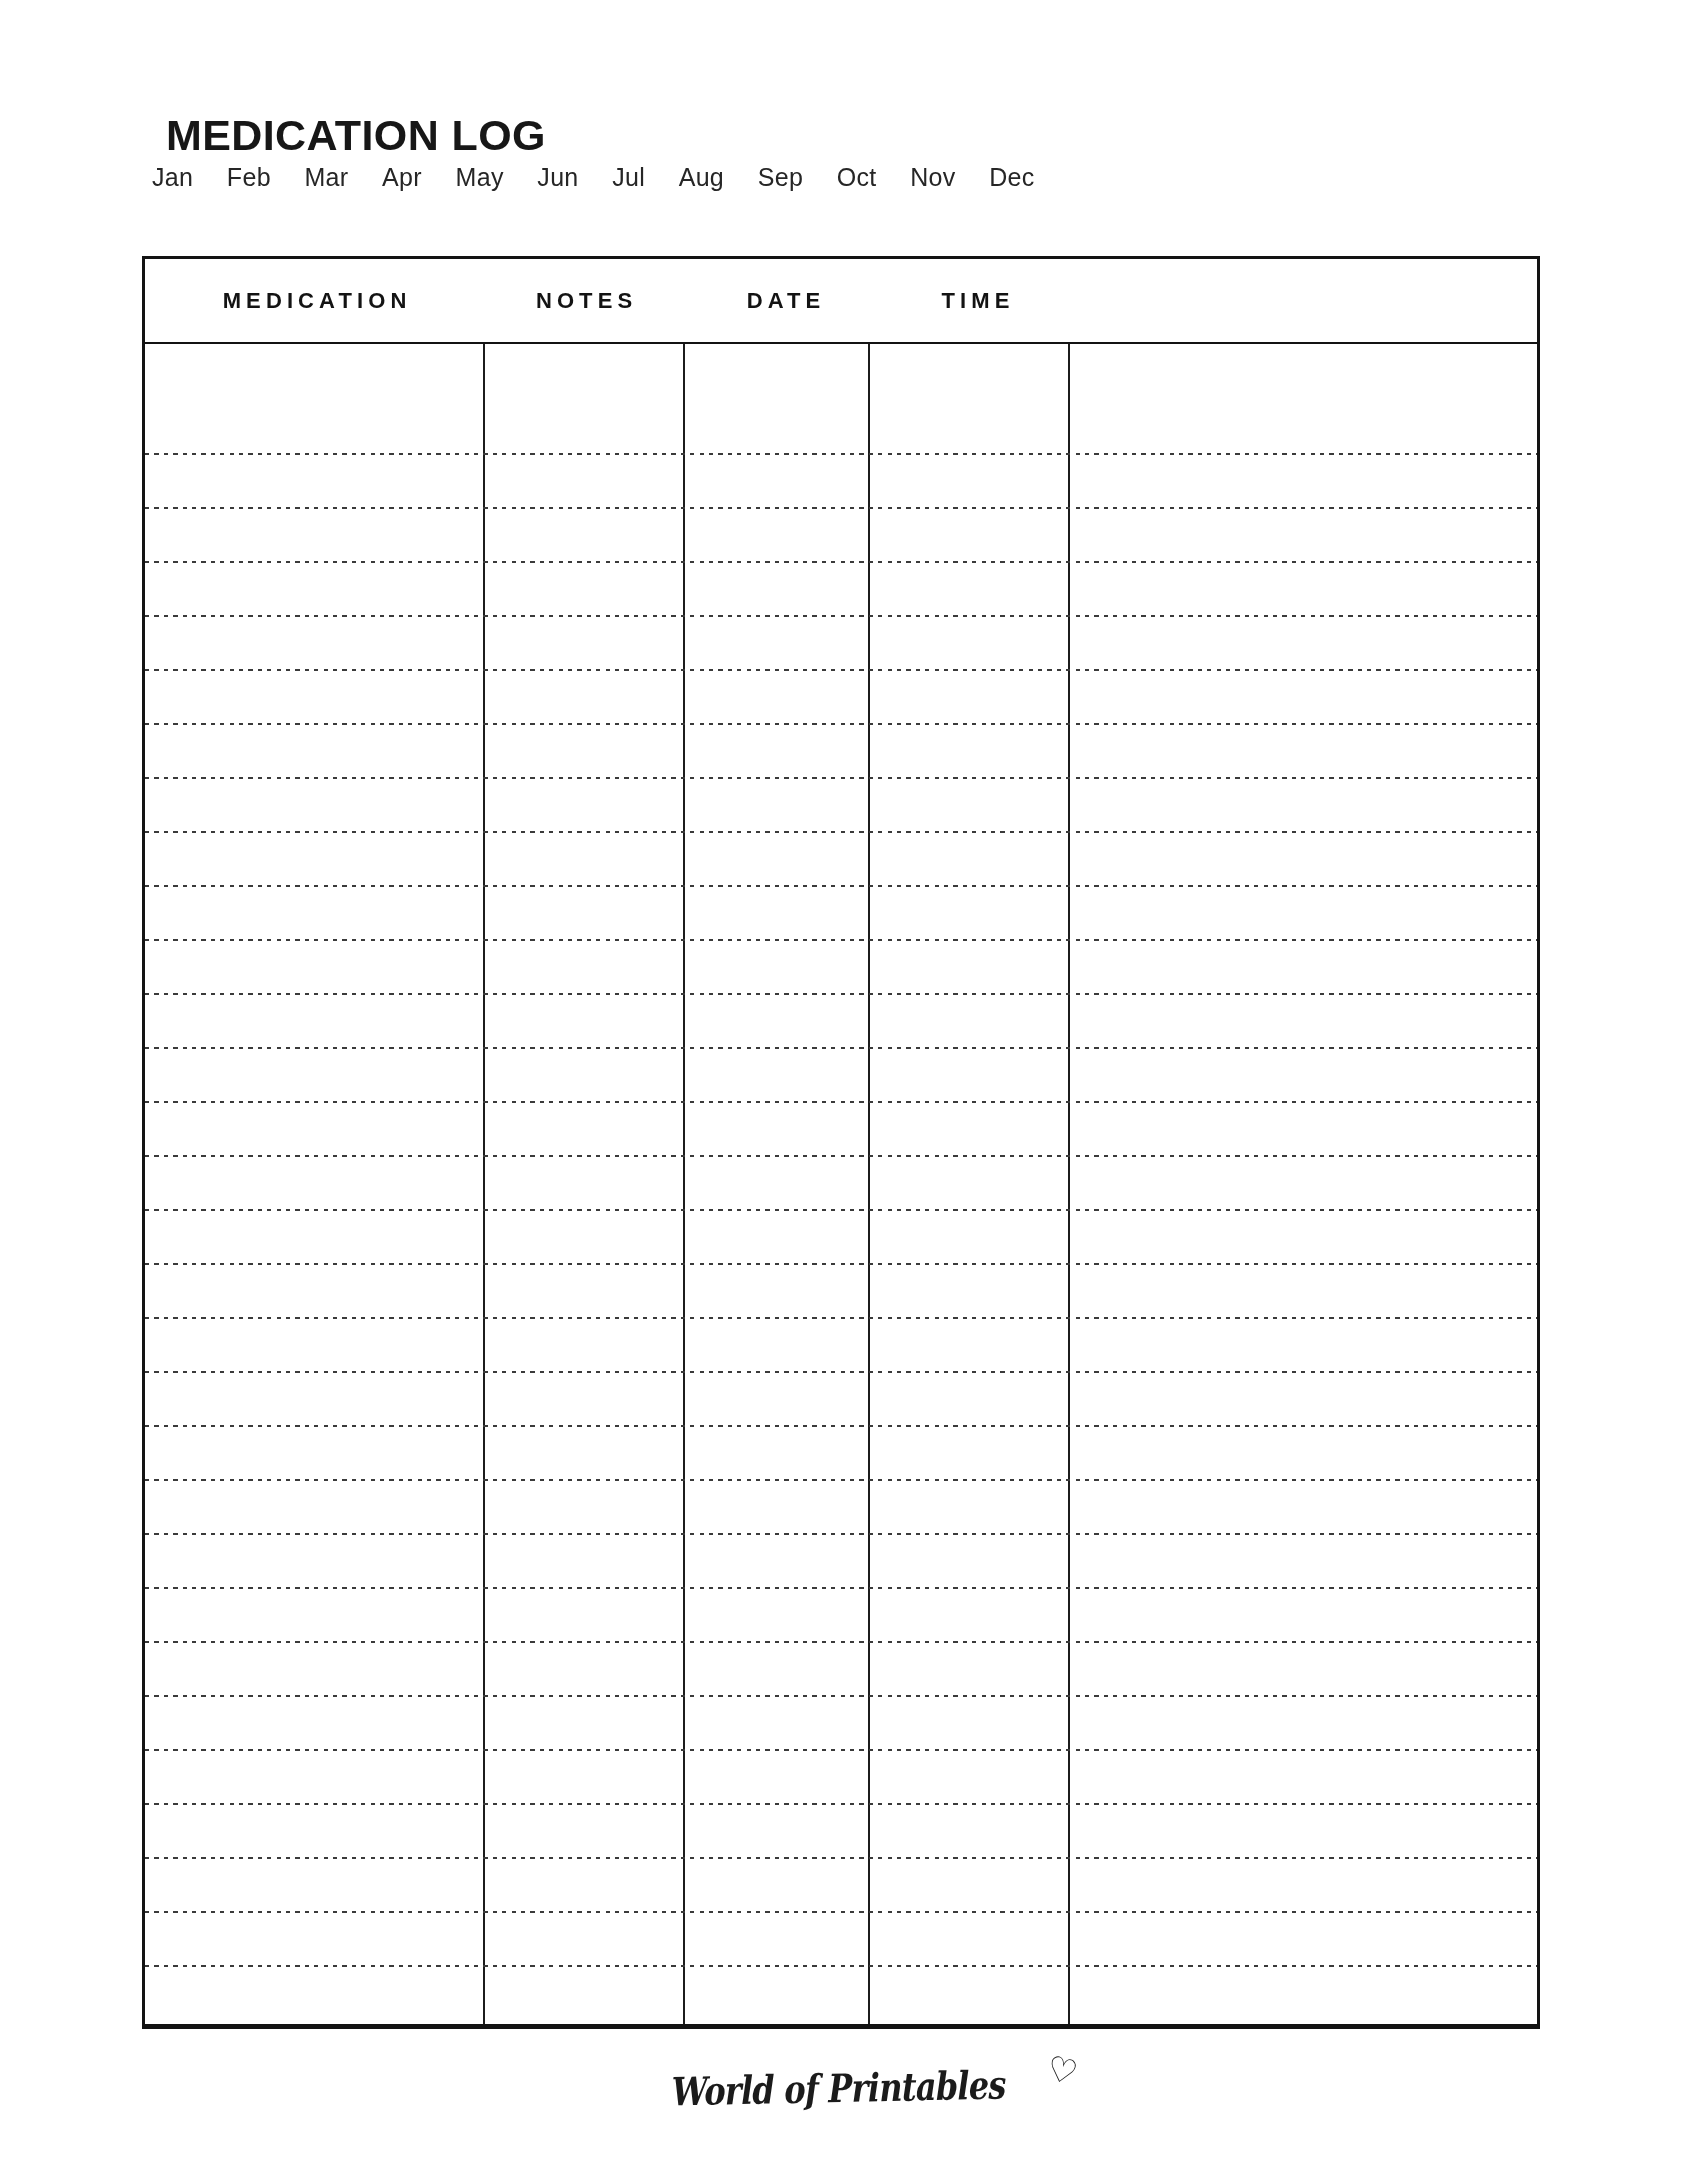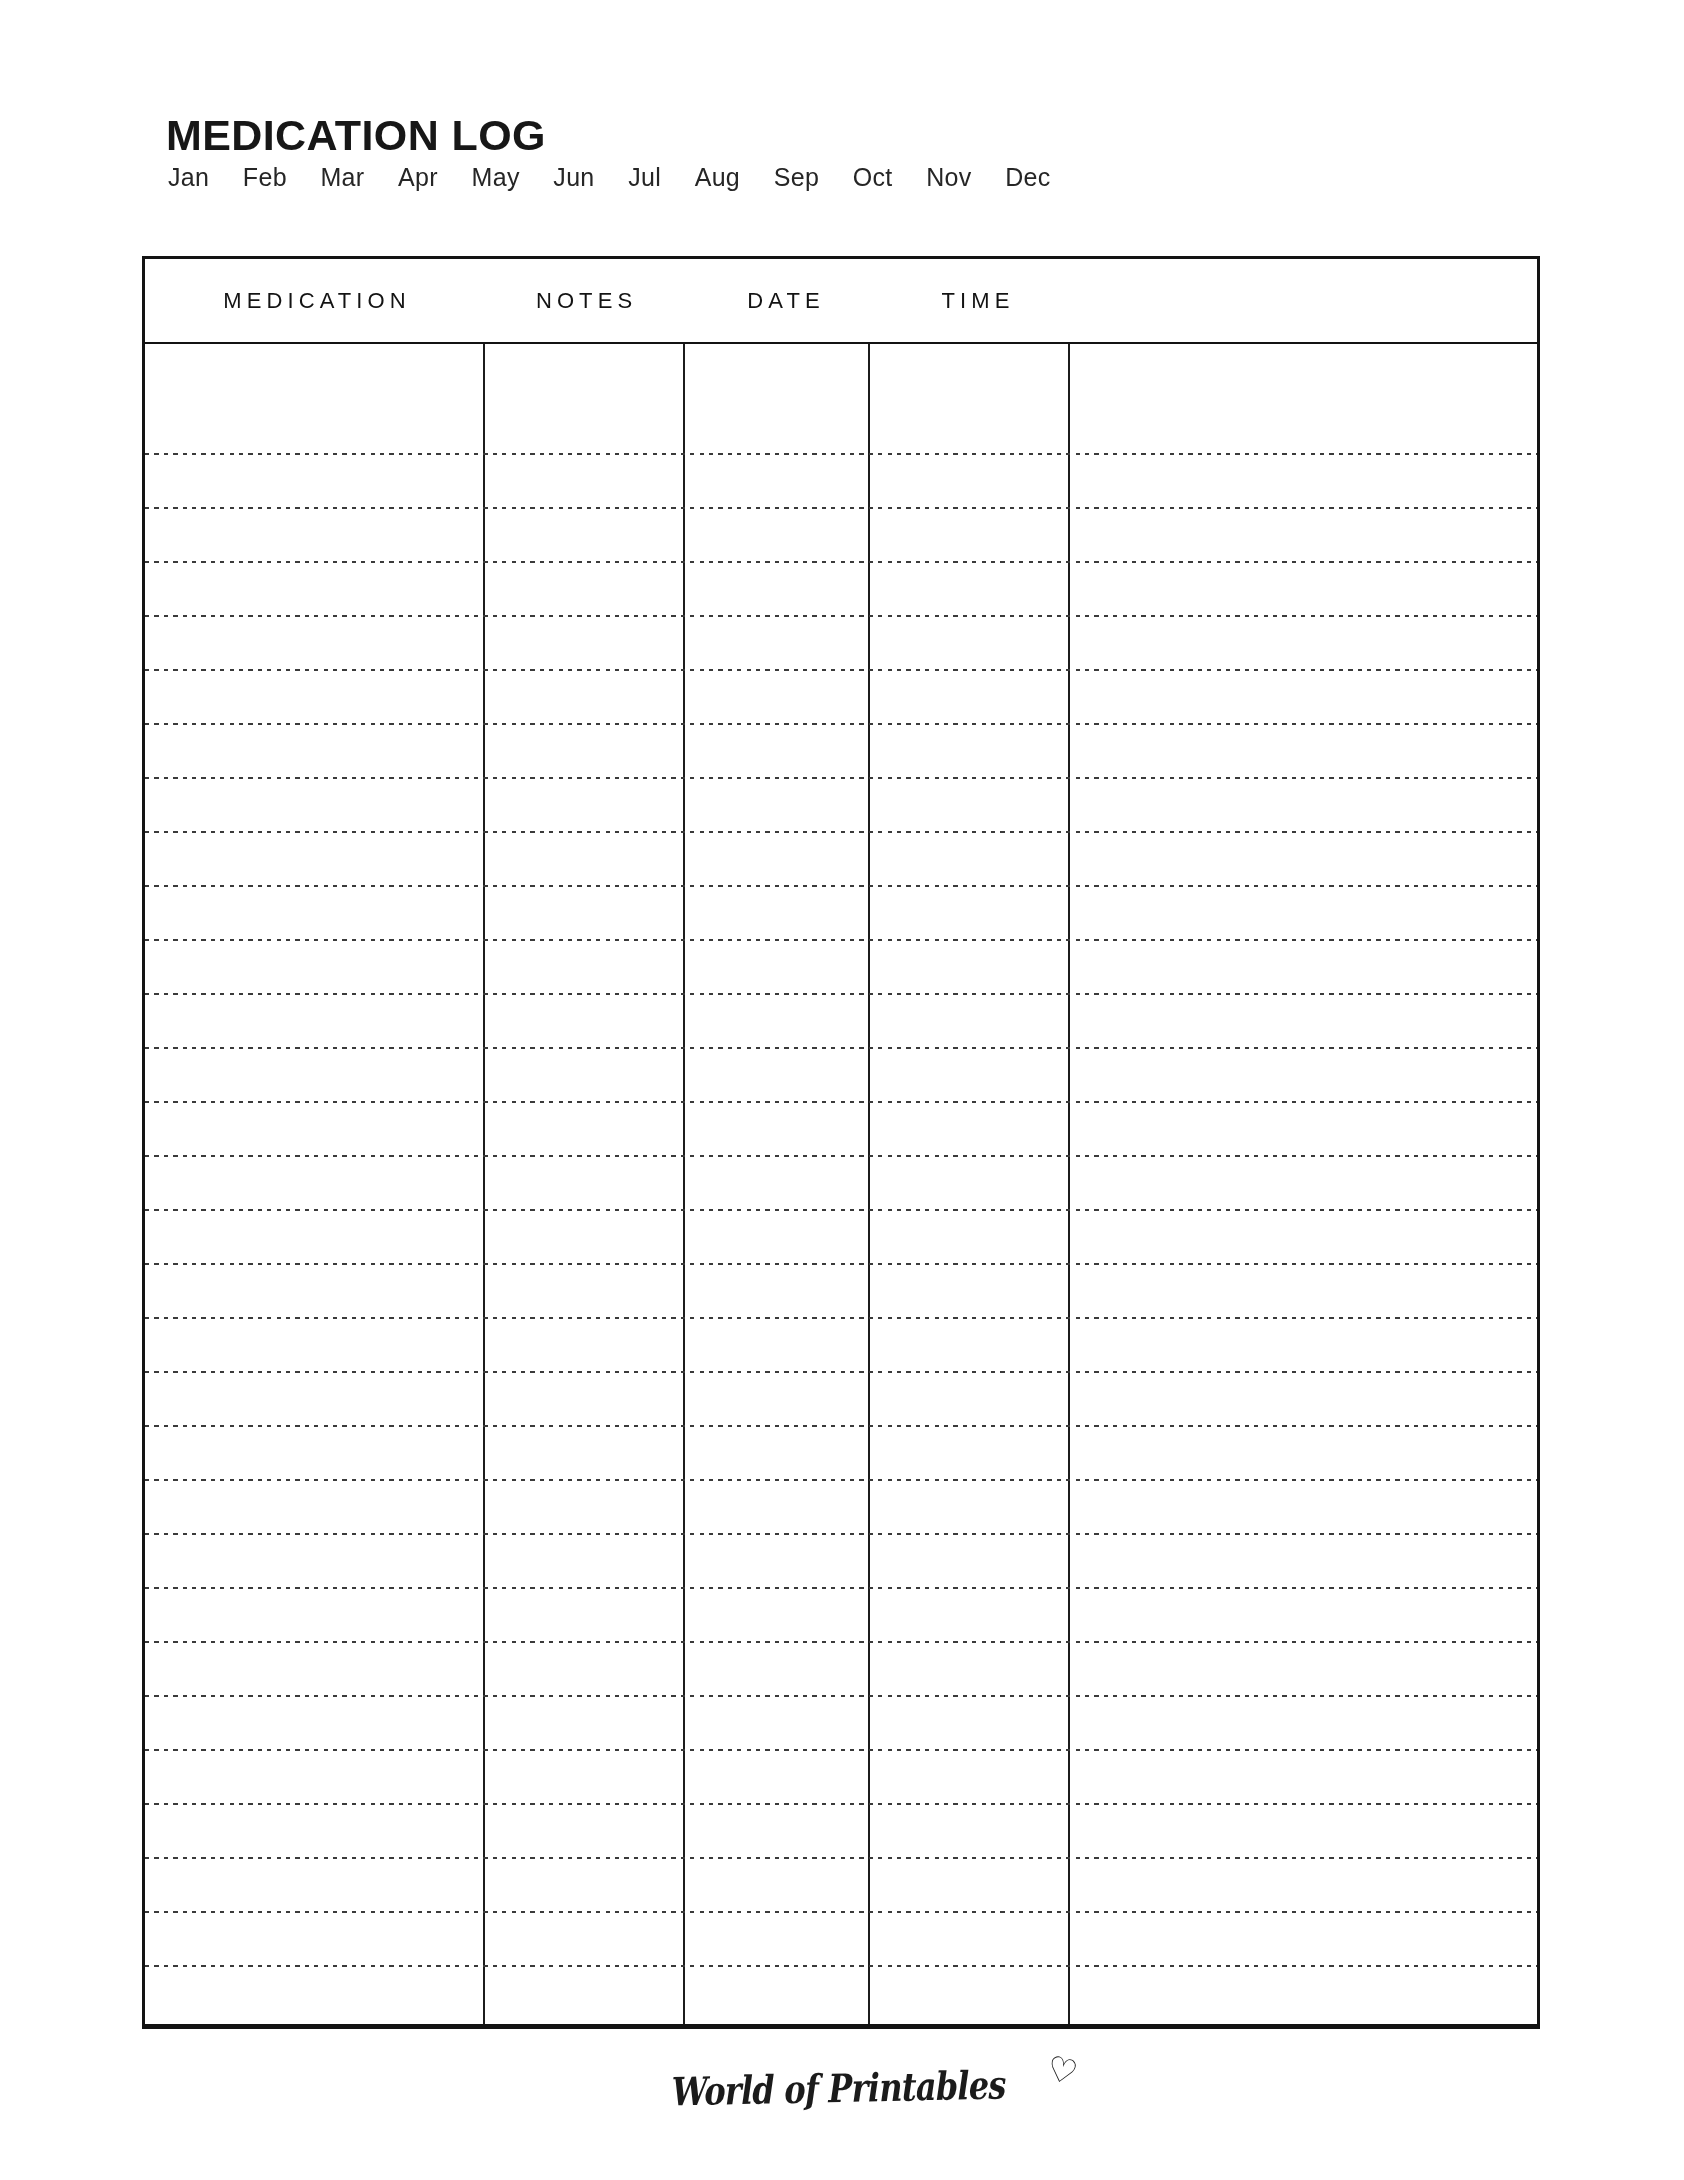--- a/index.html
+++ b/index.html
@@ -23,21 +23,21 @@
     left: 150px;
     top: 95px;
     margin: 16px;
     font-size: 43px;
     font-weight: 700;
     letter-spacing: 0.4px;
     color: #171717;
   }
   .months-row {
     position: absolute;
-    left: 168px;
+    left: 152px;
     top: 163px;
     font-size: 25px;
     font-weight: 400;
     letter-spacing: 0.3px;
     color: #262626;
     white-space: nowrap;
   }
   .month-label {
     display: inline-block;
     margin-right: 26.4px;
@@ -60,21 +60,21 @@
     display: flex;
     height: 83px;
     box-sizing: content-box;
     border-bottom: 2.6px solid #131313;
   }
   .header-cell {
     display: flex;
     align-items: center;
     justify-content: center;
     font-size: 22px;
-    font-weight: 400;
+    font-weight: 700;
     letter-spacing: 5.1px;
     text-indent: 5.1px; 
     color: #131313;
     white-space: nowrap;
   }
   .col-medication { width: 339px; }
   .col-dosage     { width: 200px; }
   .col-time       { width: 185px; }
   .col-date       { width: 199px; }
   .col-notes      { width: 468px; }

